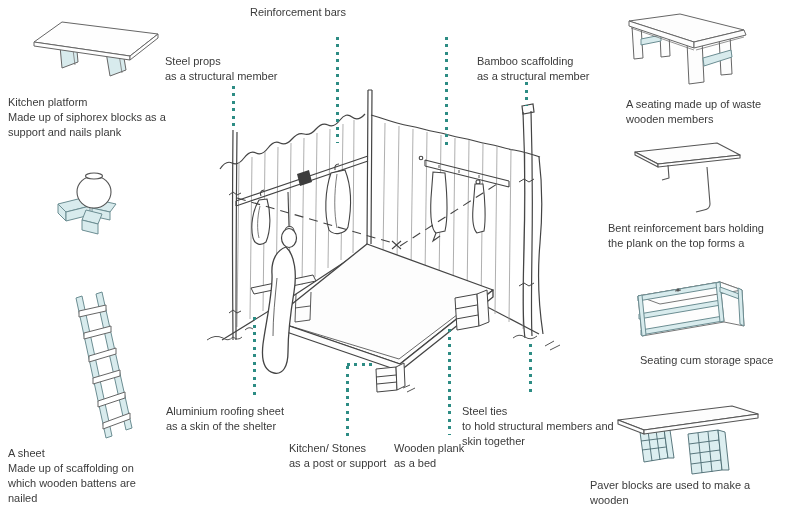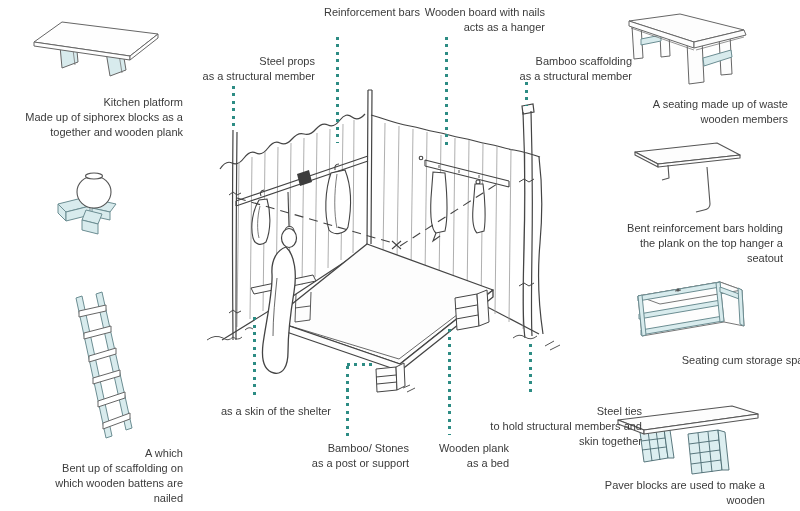--- a/index.html
+++ b/index.html
@@ -1,18 +1,18 @@
 <!DOCTYPE html>
 <html><head>
 <meta charset="utf-8">
 <style>
   html,body{margin:0;padding:0;background:#fff;}
   .canvas{position:relative;width:800px;height:511px;background:#fff;overflow:hidden;
           font-family:"Liberation Sans","DejaVu Sans",sans-serif;color:#3b3b3b;}
-  .cap,.lbl{position:absolute;text-align:right;font-size:11px;line-height:1.36;color:#3b3b3b;}
+  .cap,.lbl{position:absolute;text-align:left;font-size:11px;line-height:1.36;color:#3b3b3b;}
   .sk{position:absolute;}
   .vlead{position:absolute;width:3px;
          background-image:repeating-linear-gradient(to bottom,#2d8c84 0 3px,transparent 3px 7.5px);}
   .hlead{position:absolute;height:3px;
          background-image:repeating-linear-gradient(to right,#2d8c84 0 3px,transparent 3px 7.5px);}
 </style>
 </head>
 <body>
 
 <div class="canvas">
@@ -24,21 +24,21 @@
       <polygon points="76,44 92,38 96,62 80,68" fill="#d8ebed"></polygon>
       <path d="M88,40 L92,65" stroke-width="0.7"></path>
       <polygon points="4,34 32,14 128,26 100,48" fill="#fefefe"></polygon>
       <polygon points="4,34 100,48 100,52 4,38" fill="#fefefe"></polygon>
       <polygon points="100,48 128,26 128,30 100,52" fill="#fefefe"></polygon>
     </g>
   </svg>
   <div class="cap" style="left:8px;top:95px;width:175px">
     <div>Kitchen platform</div>
     <div>Made up of siphorex blocks as a</div>
-    <div>together and wooden plank</div>
+    <div>support and nails plank</div>
   </div>
 
   <svg class="sk" style="left:52px;top:166px" width="90" height="72" viewBox="0 0 90 72">
     <g stroke="#6b8d92" stroke-width="1" fill="#d8ebed" stroke-linejoin="round">
       <polygon points="6,38 30,32 38,40 14,46"></polygon>
       <polygon points="6,38 14,46 14,55 6,47"></polygon>
       <polygon points="14,46 38,40 38,49 14,55"></polygon>
       <polygon points="46,34 64,38 58,46 40,42"></polygon>
       <polygon points="40,42 58,46 58,54 40,50"></polygon>
     </g>
@@ -60,58 +60,57 @@
     <g stroke="#666" stroke-width="1" fill="#fff" stroke-linejoin="round">
       <polygon points="19,21 46,15 46,21 19,27"></polygon>
       <polygon points="24,43 51,36 51,42 24,49"></polygon>
       <polygon points="29,66 56,58 56,64 29,72"></polygon>
       <polygon points="33,88 60,80 60,86 33,94"></polygon>
       <polygon points="38,111 65,102 65,108 38,117"></polygon>
       <polygon points="43,133 70,123 70,129 43,139"></polygon>
     </g>
   </svg>
   <div class="cap" style="left:8px;top:446px;width:175px">
-    <div>A which</div>
-    <div>Bent up of scaffolding on</div>
+    <div>A sheet</div>
+    <div>Made up of scaffolding on</div>
     <div>which wooden battens are</div>
     <div>nailed</div>
   </div>
 
   <svg class="sk" style="left:620px;top:6px" width="165" height="88" viewBox="0 0 165 88">
     <g stroke="#666" stroke-width="1" fill="#fdfdfd" stroke-linejoin="round">
       <polygon points="12,20 21,19 23,52 14,53"></polygon>
       <polygon points="40,28 49,27 50,50 41,51"></polygon>
       <polygon points="21,33 41,29 41,35 21,39" fill="#d8ebed" stroke="#6b8d92"></polygon>
       <polygon points="99,30 110,29 112,68 101,69"></polygon>
       <polygon points="67,36 82,34 84,76 69,78"></polygon>
       <polygon points="83,52 111,44 112,51 84,60" fill="#d8ebed" stroke="#6b8d92"></polygon>
       <polygon points="9,15 60,8 124,24 74,36"></polygon>
       <polygon points="9,15 74,36 74,42 9,20"></polygon>
       <polygon points="74,36 124,24 126,29 74,42"></polygon>
       <path d="M11,22 L74,44 M76,44 L124,31" stroke-width="0.7" fill="none"></path>
     </g>
   </svg>
-  <div class="cap" style="left:613px;top:97px;width:175px">
+  <div class="cap" style="left:626px;top:97px;width:175px">
     <div>A seating made up of waste</div>
     <div>wooden members</div>
   </div>
 
   <svg class="sk" style="left:626px;top:136px" width="150" height="82" viewBox="0 0 150 82">
     <g stroke="#555" stroke-width="1.1" fill="none" stroke-linejoin="round">
       <polygon points="9,16 91,7 114,19 32,28" fill="#fdfdfd"></polygon>
       <polygon points="9,16 32,28 32,31 9,19" fill="#fdfdfd"></polygon>
       <polygon points="32,28 114,19 114,22 32,31" fill="#fdfdfd"></polygon>
       <path d="M42,29 L43,42 L36,44"></path>
       <path d="M81,31 L84,68 Q84,73 78,74 L70,76"></path>
     </g>
   </svg>
   <div class="cap" style="left:608px;top:221px;width:175px">
     <div>Bent reinforcement bars holding</div>
-    <div>the plank on the top hanger a</div>
-    <div>seatout</div>
+    <div>the plank on the top forms a</div>
   </div>
 
   <svg class="sk" style="left:626px;top:264px" width="130" height="80" viewBox="0 0 130 80">
     <g stroke="#777" stroke-width="1" stroke-linejoin="round">
       <polygon points="12,32 94,18 98,58 16,72" fill="#fdfdfd"></polygon>
       <polygon points="94,18 116,26 118,62 98,58" fill="#fdfdfd"></polygon>
       <polygon points="12,32 94,18 116,26 34,40" fill="#fdfdfd"></polygon>
       <g fill="#d8ebed" stroke="#6b8d92">
         <polygon points="12,32 94,18 94,23 12,37"></polygon>
         <polygon points="13,50 95,36 95,41 13,55"></polygon>
@@ -249,33 +248,30 @@
   <div class="vlead" style="left:448px;top:329px;height:106px"></div>
   <div class="vlead" style="left:529px;top:344px;height:52px"></div>
 
   <div class="lbl" style="left:165px;top:54px;width:150px">
     <div>Steel props</div>
     <div>as a structural member</div>
   </div>
   <div class="lbl" style="left:250px;top:5px;width:170px">
     <div>Reinforcement bars</div>
   </div>
-  <div class="lbl" style="left:375px;top:5px;width:170px">
-    <div>Wooden board with nails</div>
-    <div>acts as a hanger</div>
-  </div>
   <div class="lbl" style="left:477px;top:54px;width:155px">
     <div>Bamboo scaffolding</div>
     <div>as a structural member</div>
   </div>
   <div class="lbl" style="left:166px;top:404px;width:165px">
+    <div>Aluminium roofing sheet</div>
     <div>as a skin of the shelter</div>
   </div>
   <div class="lbl" style="left:289px;top:441px;width:120px">
-    <div>Bamboo/ Stones</div>
+    <div>Kitchen/ Stones</div>
     <div>as a post or support</div>
   </div>
   <div class="lbl" style="left:394px;top:441px;width:115px">
     <div>Wooden plank</div>
     <div>as a bed</div>
   </div>
   <div class="lbl" style="left:462px;top:404px;width:180px">
     <div>Steel ties</div>
     <div>to hold structural members and</div>
     <div>skin together</div>

